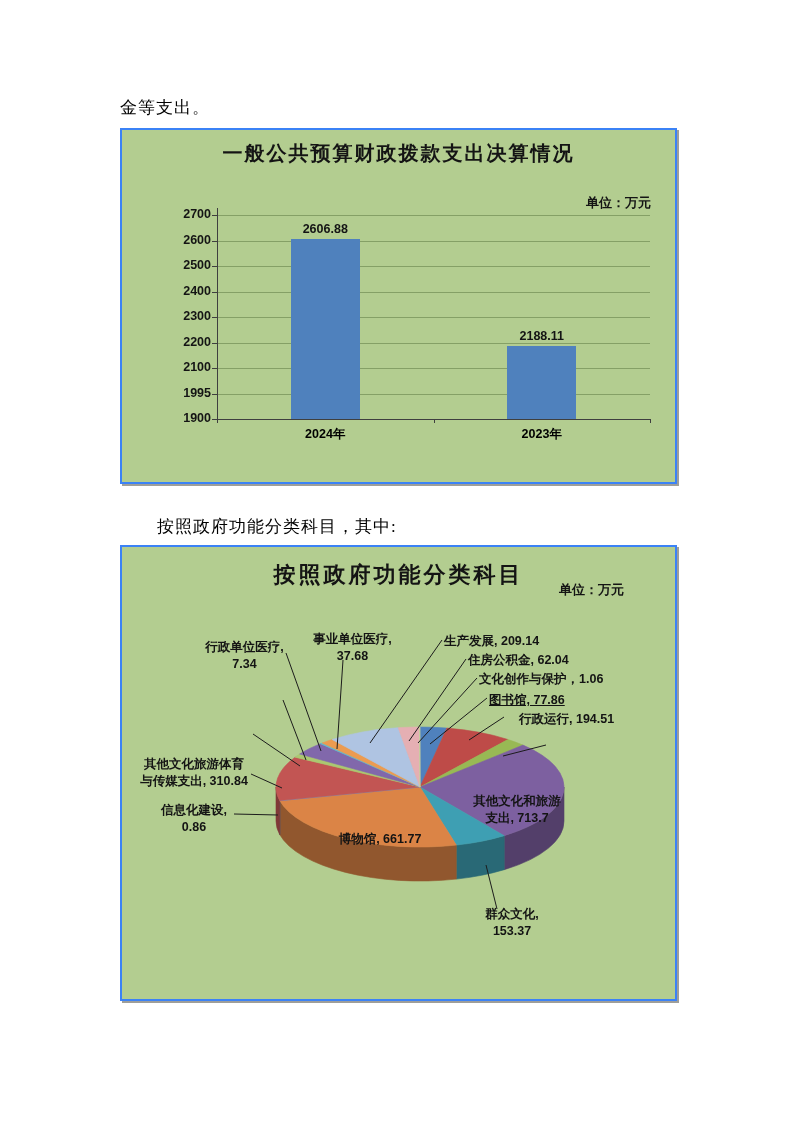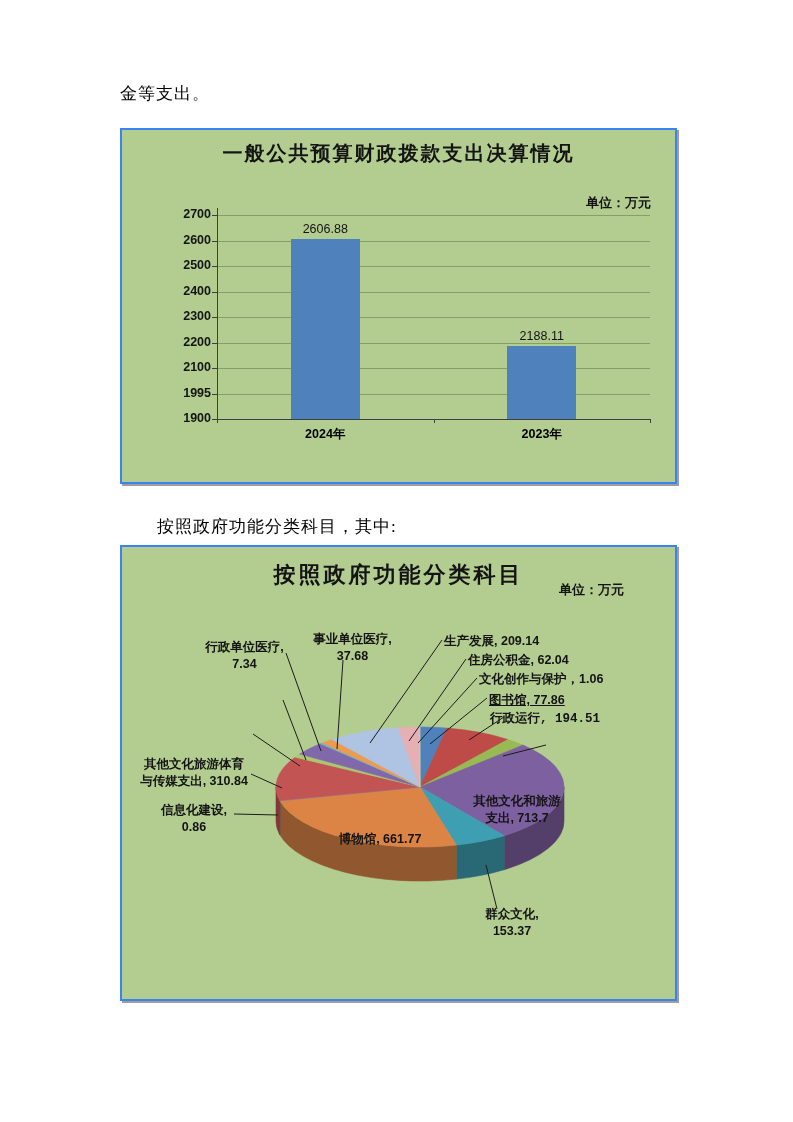--- a/index.html
+++ b/index.html
@@ -31,37 +31,37 @@
   .axis-y{position:absolute;width:1px;background:#3f3f3f;}
   .axis-x{position:absolute;height:1px;background:#3f3f3f;}
   .ytickmark{position:absolute;height:1px;width:5px;background:#3f3f3f;}
   .xtickmark{position:absolute;width:1px;height:4px;background:#3f3f3f;}
   .ytick{
     position:absolute;width:48px;text-align:right;
     font-size:12.5px;font-weight:bold;color:#141414;
   }
   .bar{position:absolute;background:#4f81bd;}
   .bar-value{
-    position:absolute;text-align:center;font-size:12.5px;font-weight:normal;color:#141414;
+    position:absolute;text-align:center;font-size:12.5px;font-weight:bold;color:#141414;
     white-space:nowrap;
   }
   .cat-label{
     position:absolute;text-align:center;font-size:12.5px;font-weight:bold;color:#000000;
     white-space:nowrap;
   }
   
   #pie-svg{position:absolute;left:0;top:0;}
   .pie-label{
     position:absolute;font-size:12.5px;font-weight:bold;color:#141414;line-height:1.35;
   }
 </style>
 </head>
 <body>
 
-<p class="doc-par" style="left:120px;top:82px;font-family:Liberation Mono, monospace;">金等支出。</p>
+<p class="doc-par" style="left:120px;top:96px;font-family:Liberation Mono, monospace;">金等支出。</p>
 
 <div class="chartbox" id="chart1" style="left:120px;top:128px;height:352px;">
   <div class="chart-title">一般公共预算财政拨款支出决算情况</div>
   <div class="unit-label" style="left:464px;top:64px;">单位：万元</div>
 <div class="gridline" style="left: 95px; top: 289px; width: 433px;"></div>
     <div class="ytickmark" style="left: 90px; top: 289px;"></div>
     <div class="ytick" style="left: 41px; top: 281px;">1900</div>
     <div class="gridline" style="left: 95px; top: 264px; width: 433px;"></div>
     <div class="ytickmark" style="left: 90px; top: 264px;"></div>
     <div class="ytick" style="left: 41px; top: 256px;">1995</div>
@@ -160,21 +160,21 @@
     </div>
     <div class="pie-label" style="left: 346px; top: 105px; width: 130px; text-align: left;">
       <div>住房公积金, 62.04</div>
     </div>
     <div class="pie-label" style="left: 357px; top: 124px; width: 145px; text-align: left;">
       <div>文化创作与保护，1.06</div>
     </div>
     <div class="pie-label" style="left: 367px; top: 145px; width: 110px; text-align: left; text-decoration: underline;">
       <div>图书馆, 77.86</div>
     </div>
-    <div class="pie-label" style="left: 368px; top: 164px; width: 120px; text-align: left; font-family: Liberation Mono, monospace;">
+    <div class="pie-label" style="left: 397px; top: 164px; width: 120px; text-align: left;">
       <div>行政运行, 194.51</div>
     </div>
     <div class="pie-label" style="left: 336px; top: 246px; width: 118px; text-align: center;">
       <div>其他文化和旅游</div>
       <div>支出, 713.7</div>
     </div>
     <div class="pie-label" style="left: 208px; top: 284px; width: 100px; text-align: center;">
       <div>博物馆, 661.77</div>
     </div>
     <div class="pie-label" style="left: 345px; top: 359px; width: 90px; text-align: center;">

